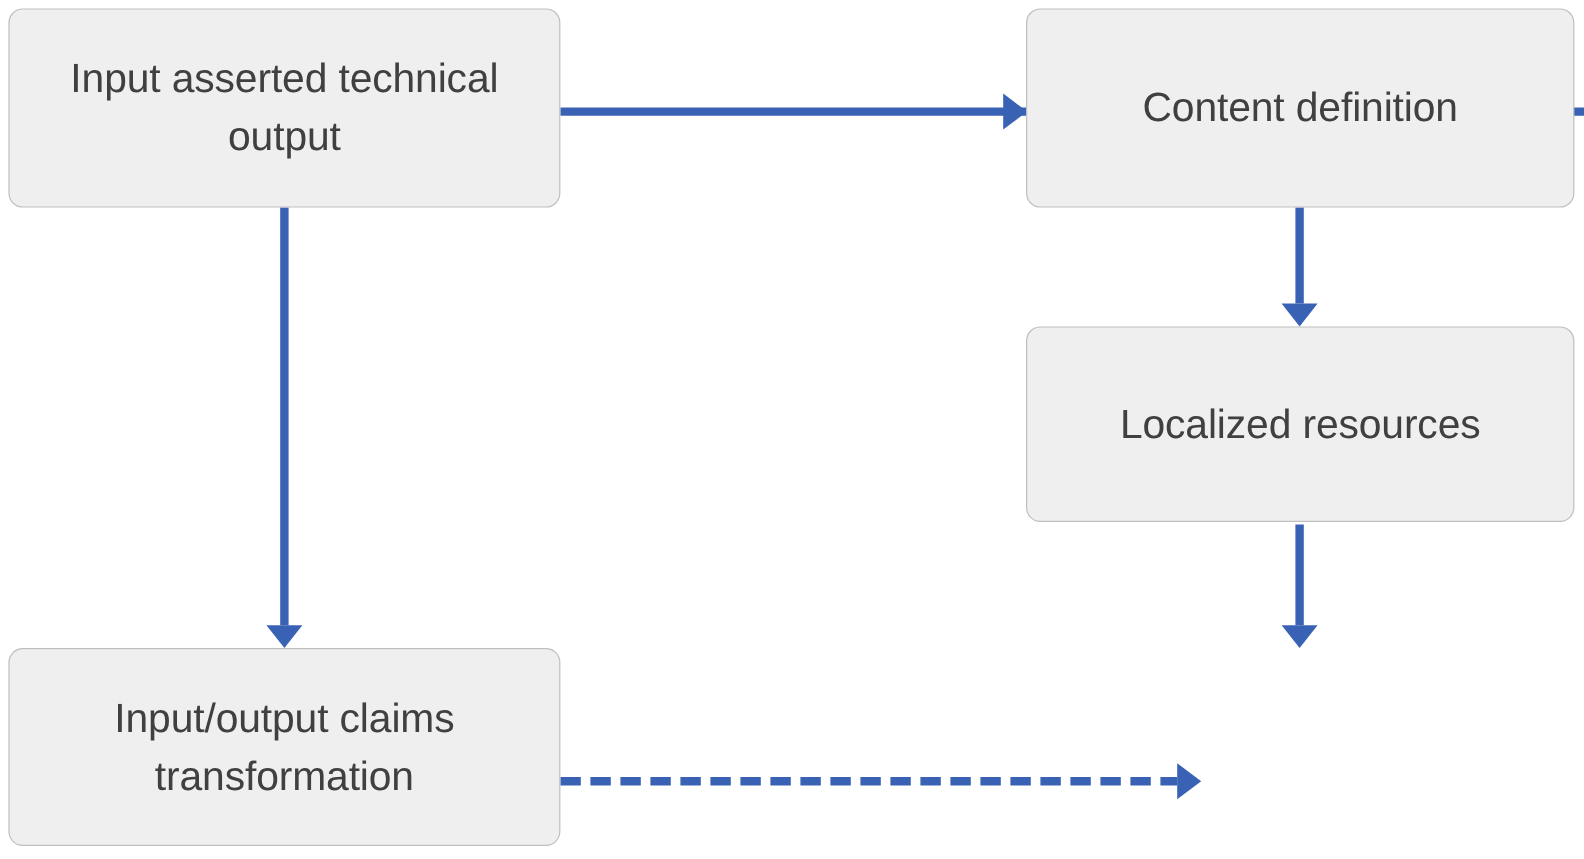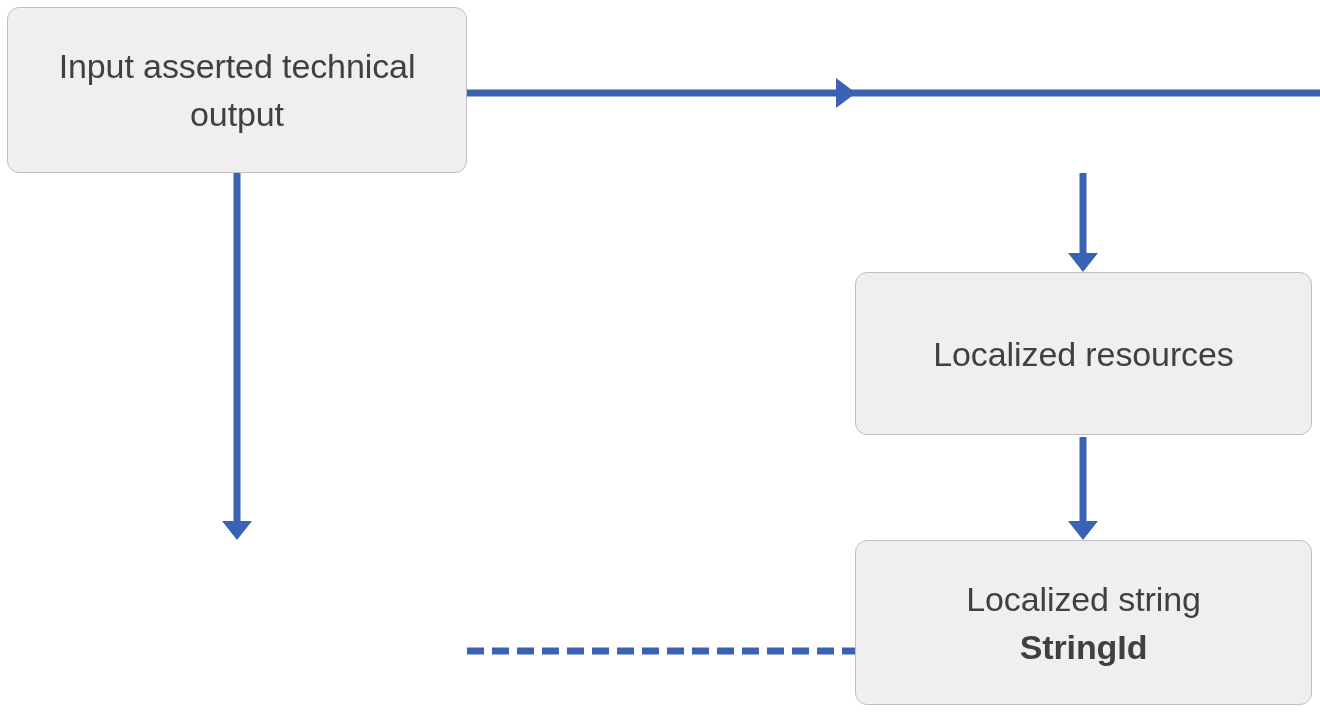--- a/index.html
+++ b/index.html
@@ -91,23 +91,27 @@
       <line x1="467" y1="651" x2="981" y2="651" stroke="#3a62b4" stroke-width="7" stroke-dasharray="17 8"></line>
       <polygon points="981,636 1001,651 981,666" fill="#3a62b4"></polygon>
     </g>
   </svg>
 
   <div class="node" id="node-self-asserted-technical-profile">
     <span class="node-text"><span>Input asserted technical</span>
       <span>output</span></span>
   </div>
 
+  <div class="node" id="node-content-definition">
+    <span class="node-text">Content definition</span>
+  </div>
 
   <div class="node" id="node-localized-resources">
     <span class="node-text">Localized resources</span>
   </div>
 
+  <div class="node" id="node-input-output-claims-transformation">
+    <span class="node-text"><span>Input/output claims</span>
+      <span>transformation</span></span>
+  </div>
 
-  <div class="node" id="node-localized-string">
-    <span class="node-text"><span>Localized string</span><span class="line2-bold">StringId</span></span>
-  </div>
 
 </div>
 
 </body></html>

